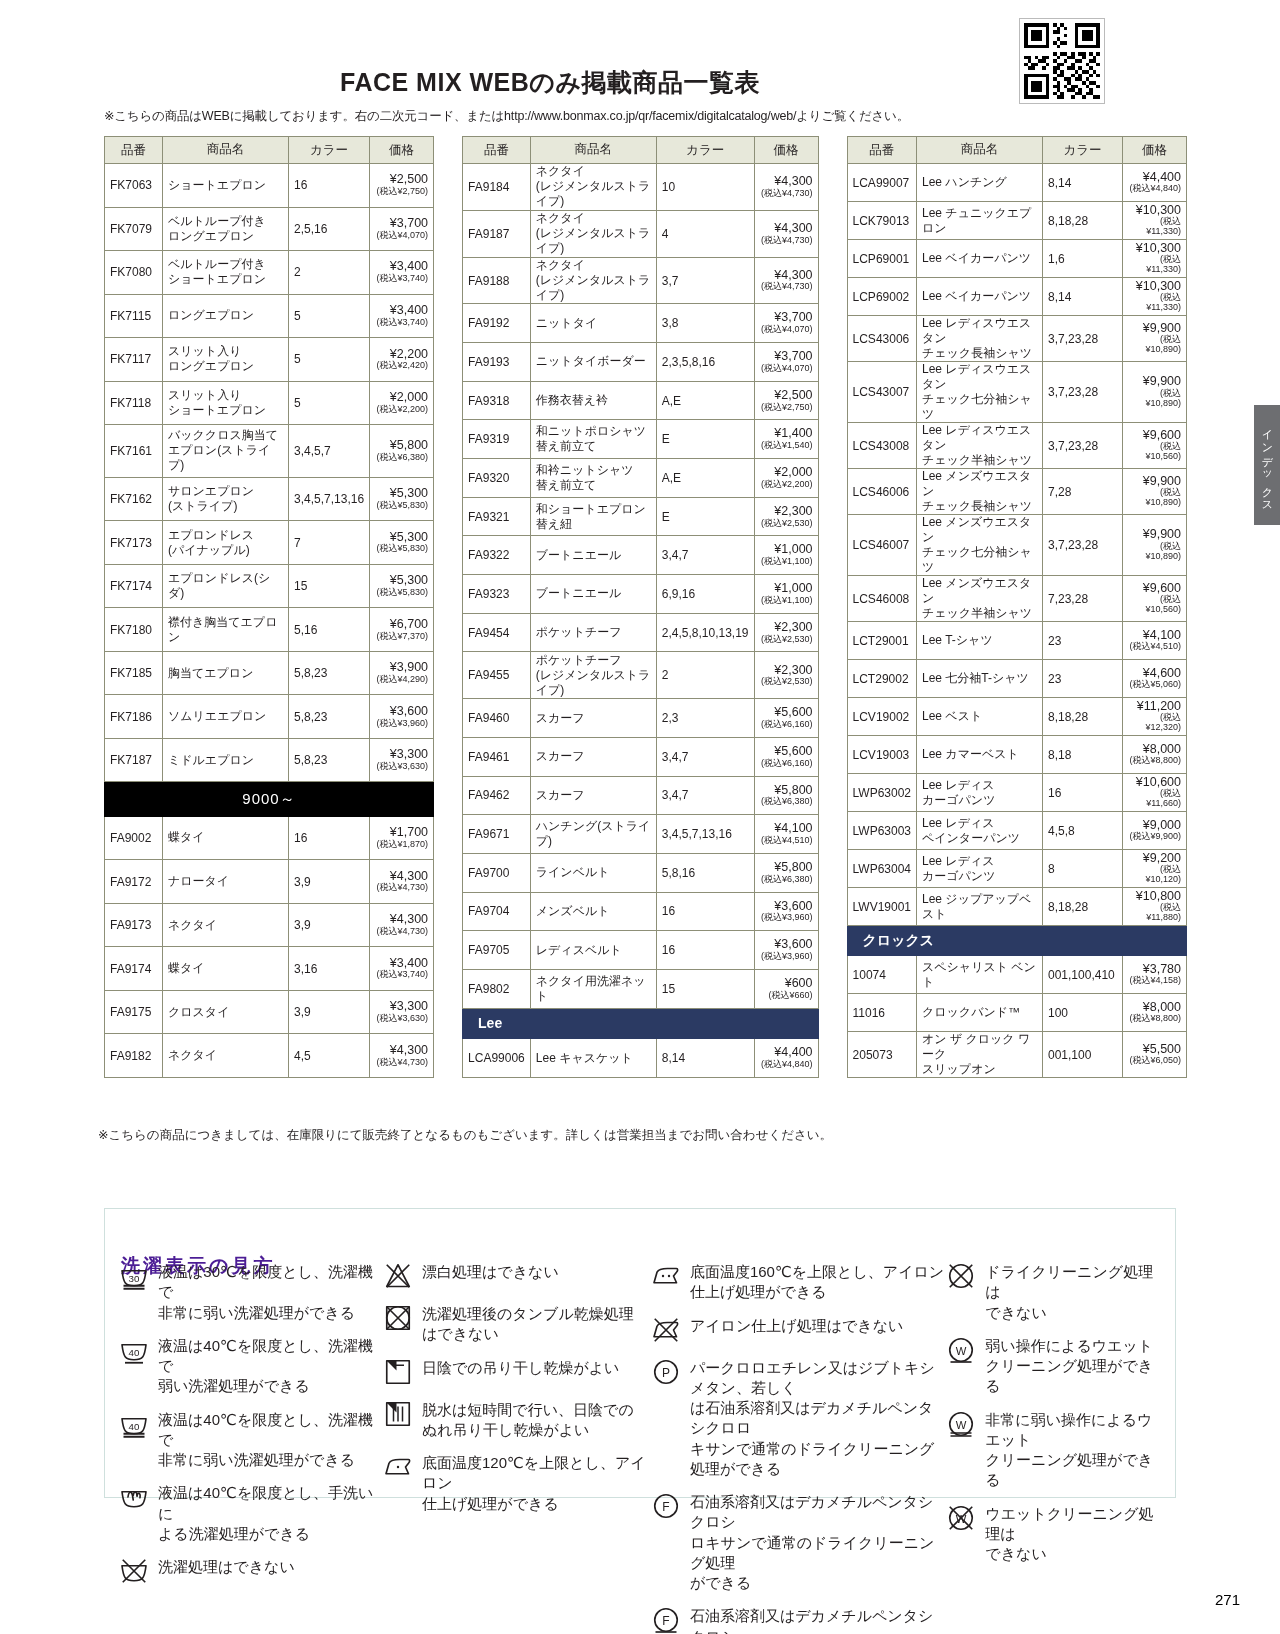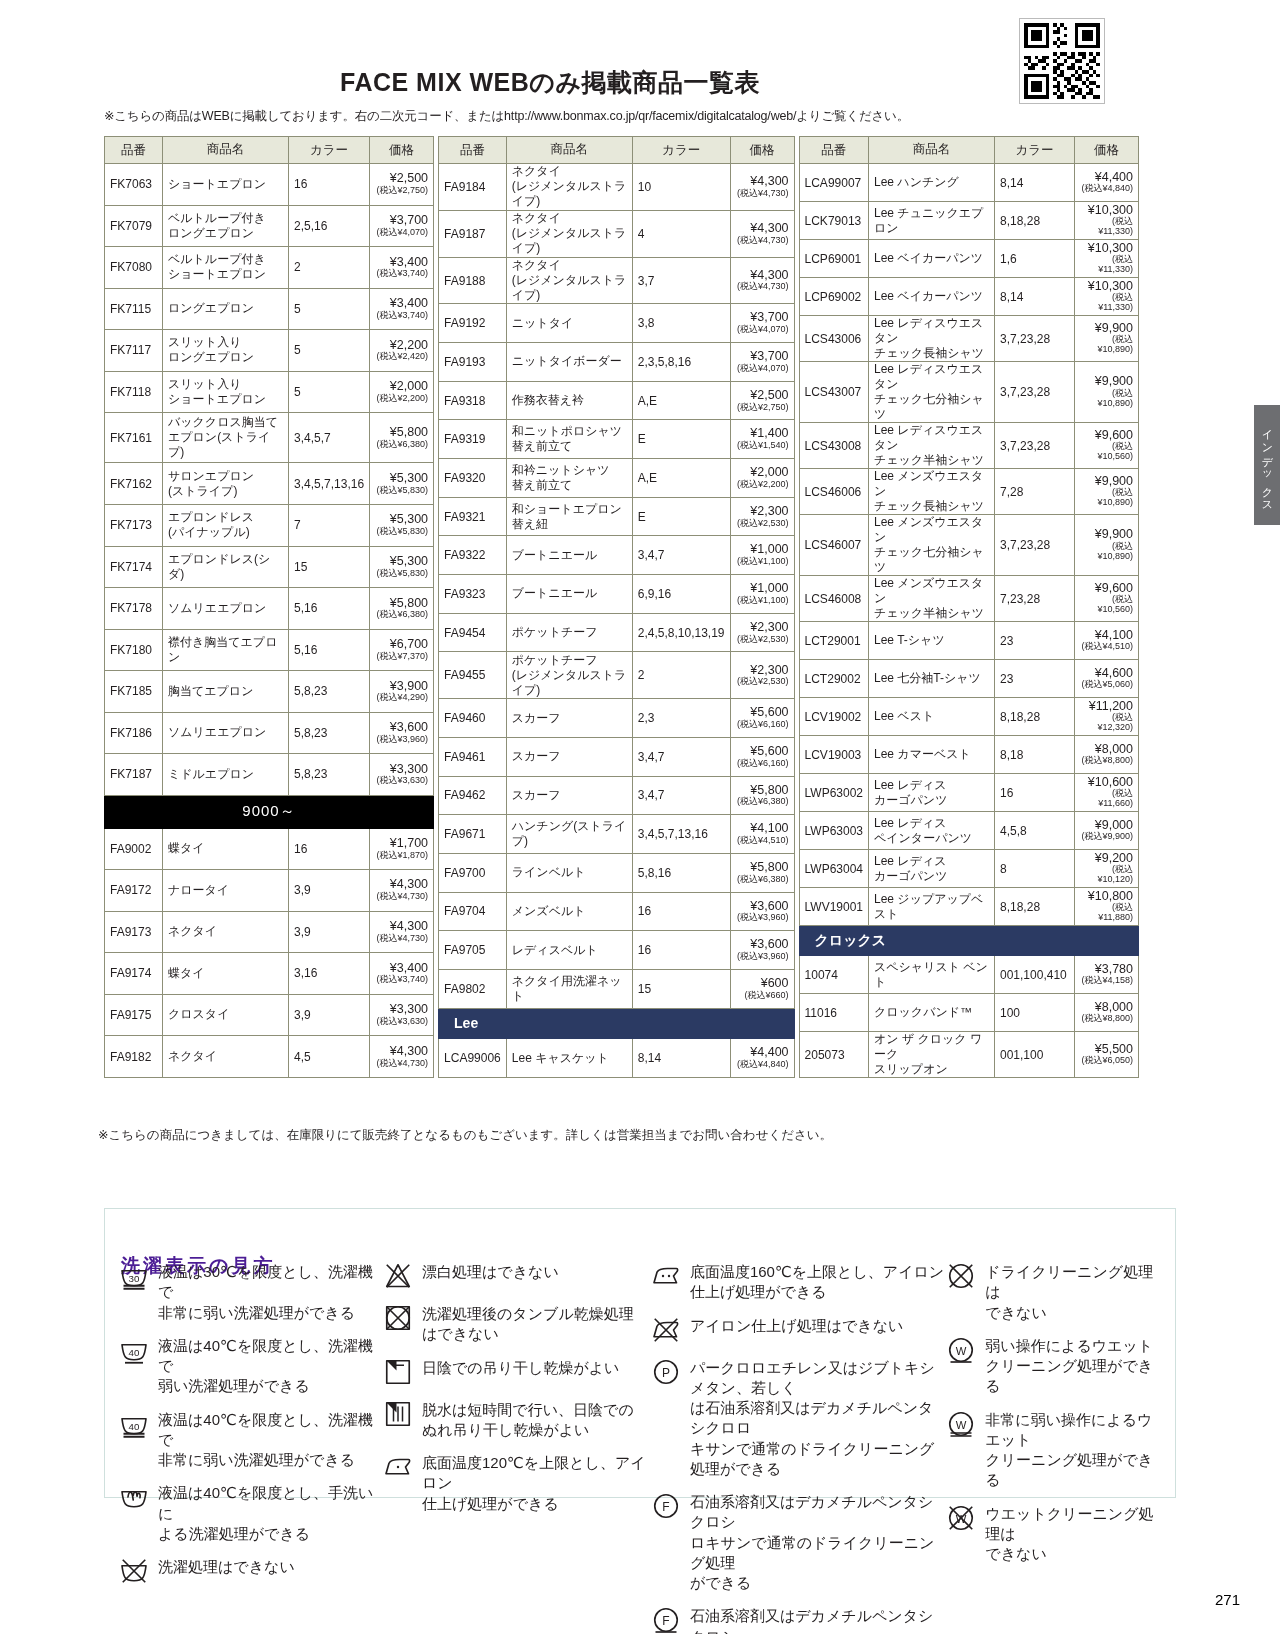--- a/index.html
+++ b/index.html
@@ -24,21 +24,21 @@
   }
   
   .index-tab{
     position:absolute;right:0;top:405px;width:26px;height:120px;
     background:#6d6e71;color:#fff;font-size:11px;
     display:flex;align-items:center;justify-content:center;
     writing-mode:vertical-rl;letter-spacing:2px;
   }
   
   .tables{
-    position:absolute;left:104px;top:136px;display:flex;gap:4px;
+    position:absolute;left:104px;top:136px;display:flex;gap:28px;
   }
   table.pt{
     border-collapse:collapse;table-layout:fixed;
     font-size:12px;background:#fff;
   }
   table.pt th,table.pt td{
     border:1px solid #8d8f77;padding:0 5px;height:38px;
     vertical-align:middle;box-sizing:border-box;
   }
   table.pt thead th{
@@ -291,29 +291,20 @@
         <tr>
           <td class="c-code">FK7174</td>
           <td class="c-name">エプロンドレス(シダ)</td>
           <td class="c-color">15</td>
           <td class="c-price">
             <span class="price-main">¥5,300</span>
             <span class="price-tax">(税込¥5,830)</span>
           </td>
         </tr>
         <tr>
-          <td class="c-code">FK7178</td>
-          <td class="c-name">ソムリエエプロン</td>
-          <td class="c-color">5,16</td>
-          <td class="c-price">
-            <span class="price-main">¥5,800</span>
-            <span class="price-tax">(税込¥6,380)</span>
-          </td>
-        </tr>
-        <tr>
           <td class="c-code">FK7180</td>
           <td class="c-name">襟付き胸当てエプロン</td>
           <td class="c-color">5,16</td>
           <td class="c-price">
             <span class="price-main">¥6,700</span>
             <span class="price-tax">(税込¥7,370)</span>
           </td>
         </tr>
         <tr>
           <td class="c-code">FK7185</td>

